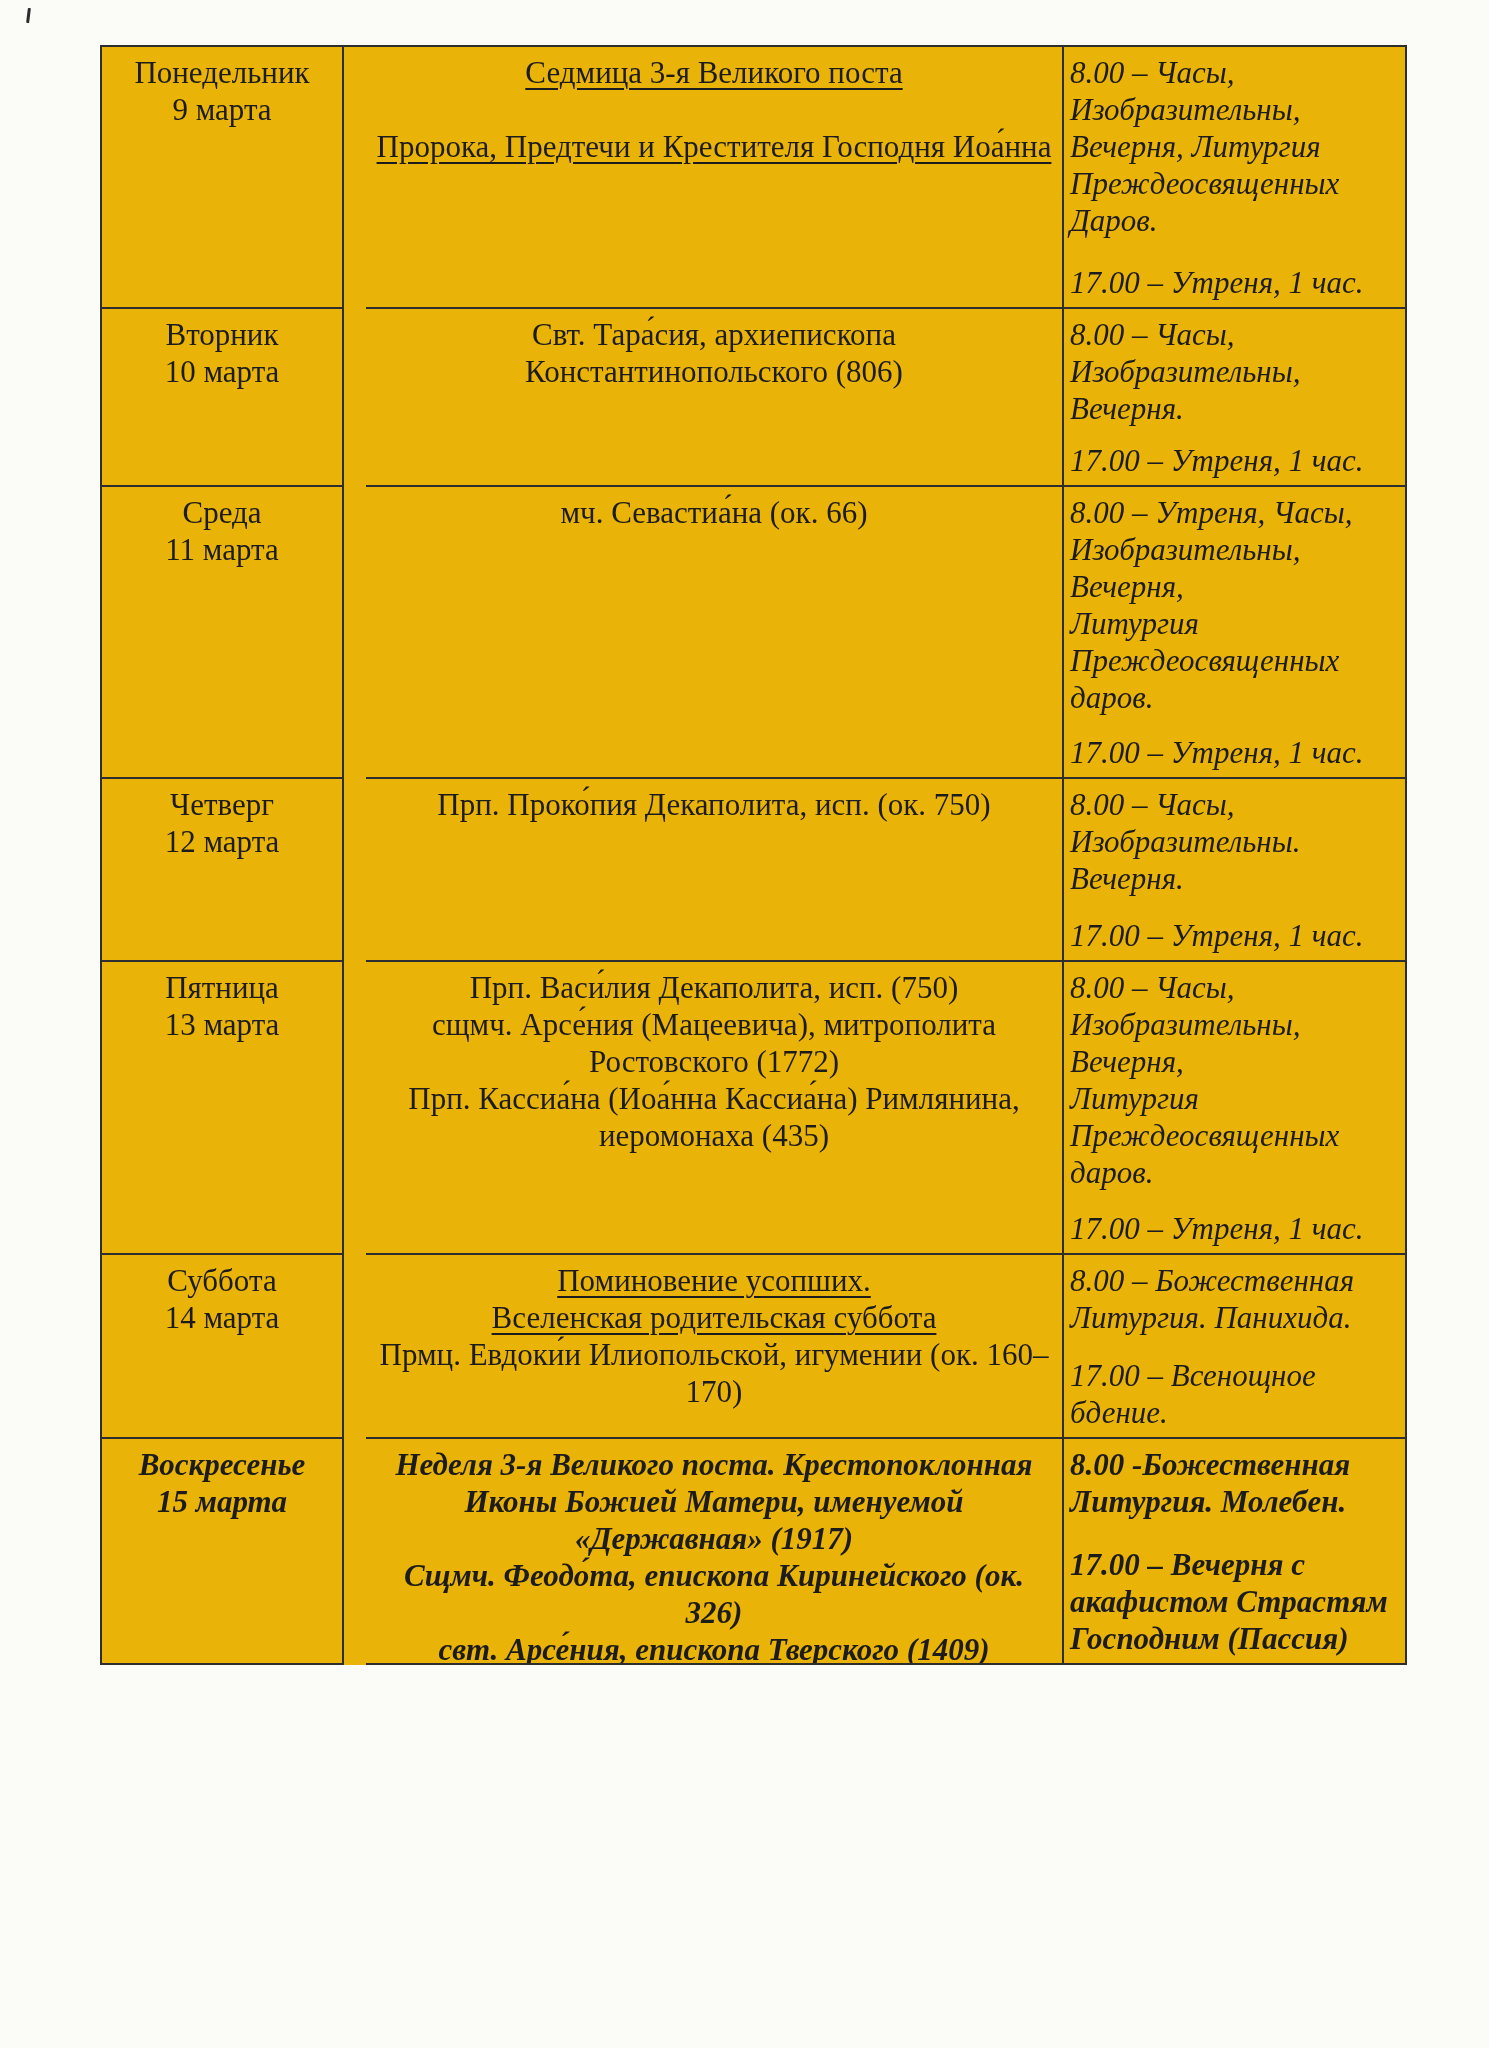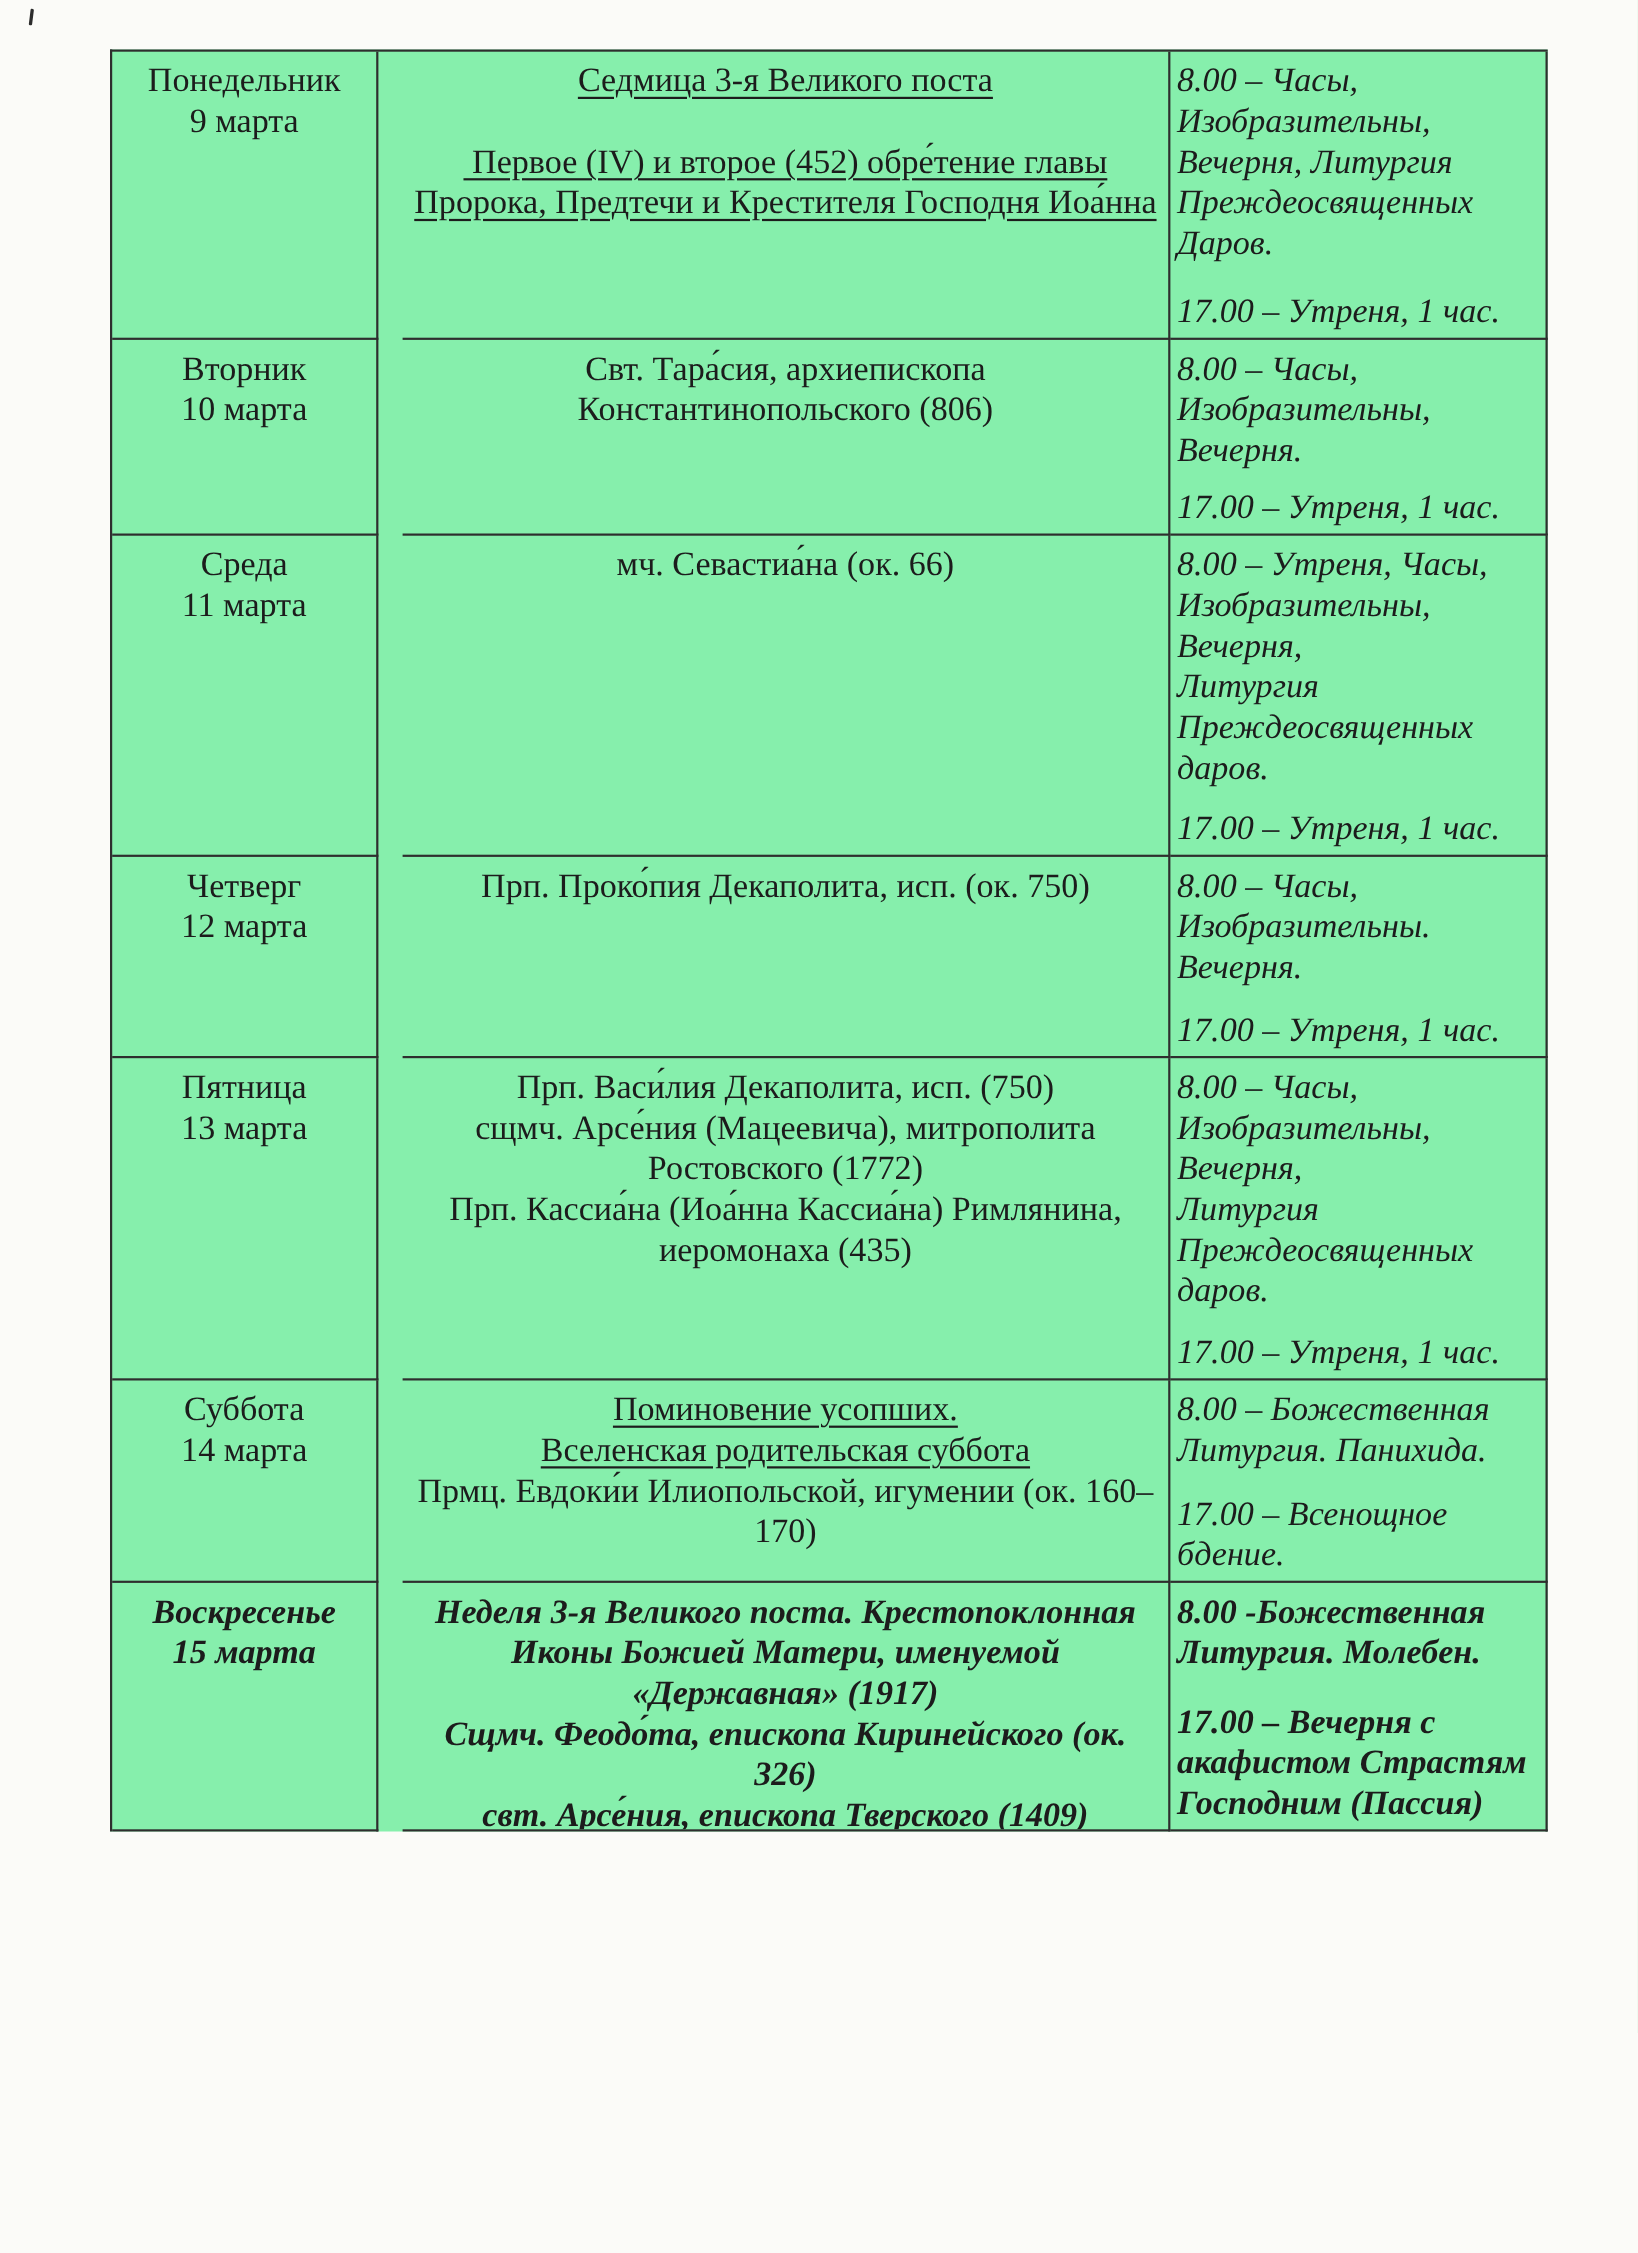--- a/index.html
+++ b/index.html
@@ -26,21 +26,21 @@
     transform: rotate(7deg);
     border-radius: 1px;
   }
   .schedule {
     position: absolute;
     left: 100px;
     top: 45px;
     display: grid;
     border-top: 2px solid #2e2e2e;
     border-left: 2px solid #2e2e2e;
-    background: #86efac;
+    background: #eab308;
   }
   .cell {
     box-sizing: border-box;
     border-right: 2px solid #2e2e2e;
     border-bottom: 2px solid #2e2e2e;
     font-size: 31px;
     line-height: 37px;
     overflow: hidden;
   }
   .day-cell {
@@ -81,21 +81,20 @@
 <div class="scan-mark"></div>
 
 <div class="schedule" style="grid-template-columns: 242px 720px 343px; grid-template-rows: 262px 178px 292px 183px 293px 184px 226px; border-color: rgb(46, 46, 46);">
     <div class="cell day-cell">
       <div class="day-name">Понедельник</div>
       <div class="day-date">9 марта</div>
     </div>
     <div class="cell feast-cell">
       <div class="feast-line u">Седмица 3-я Великого поста</div>
       <div class="feast-line">&nbsp;</div>
-      <div class="feast-line u">&nbsp;Первое (IV) и второе (452) обре́тение главы</div>
       <div class="feast-line u">Пророка, Предтечи и Крестителя Господня Иоа́нна</div>
     </div>
     <div class="cell svc-cell">
       <div class="svc-block">8.00 – Часы,
 Изобразительны,
 Вечерня, Литургия
 Преждеосвященных
 Даров.</div>
       <div class="svc-block">17.00 – Утреня, 1 час.</div>
     </div>

